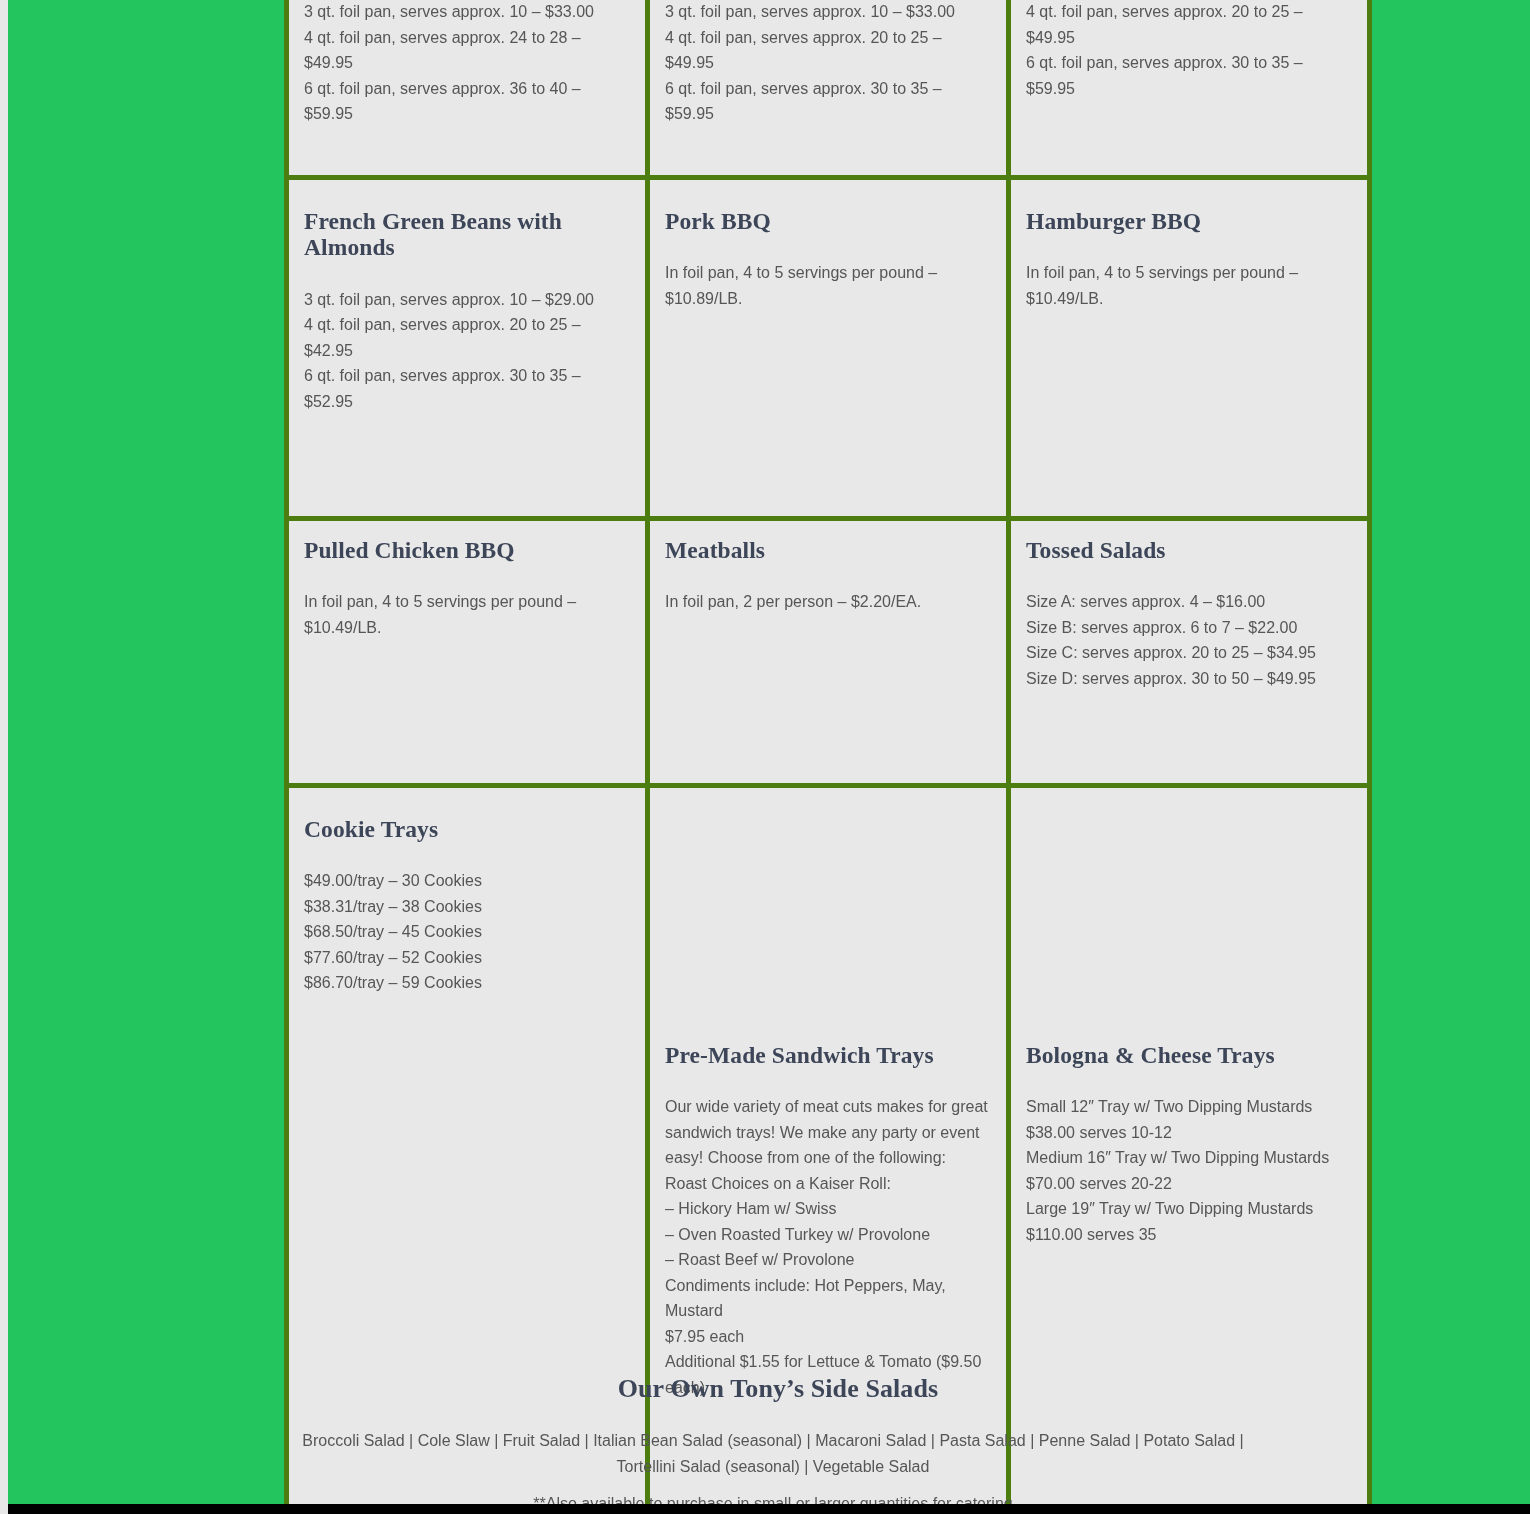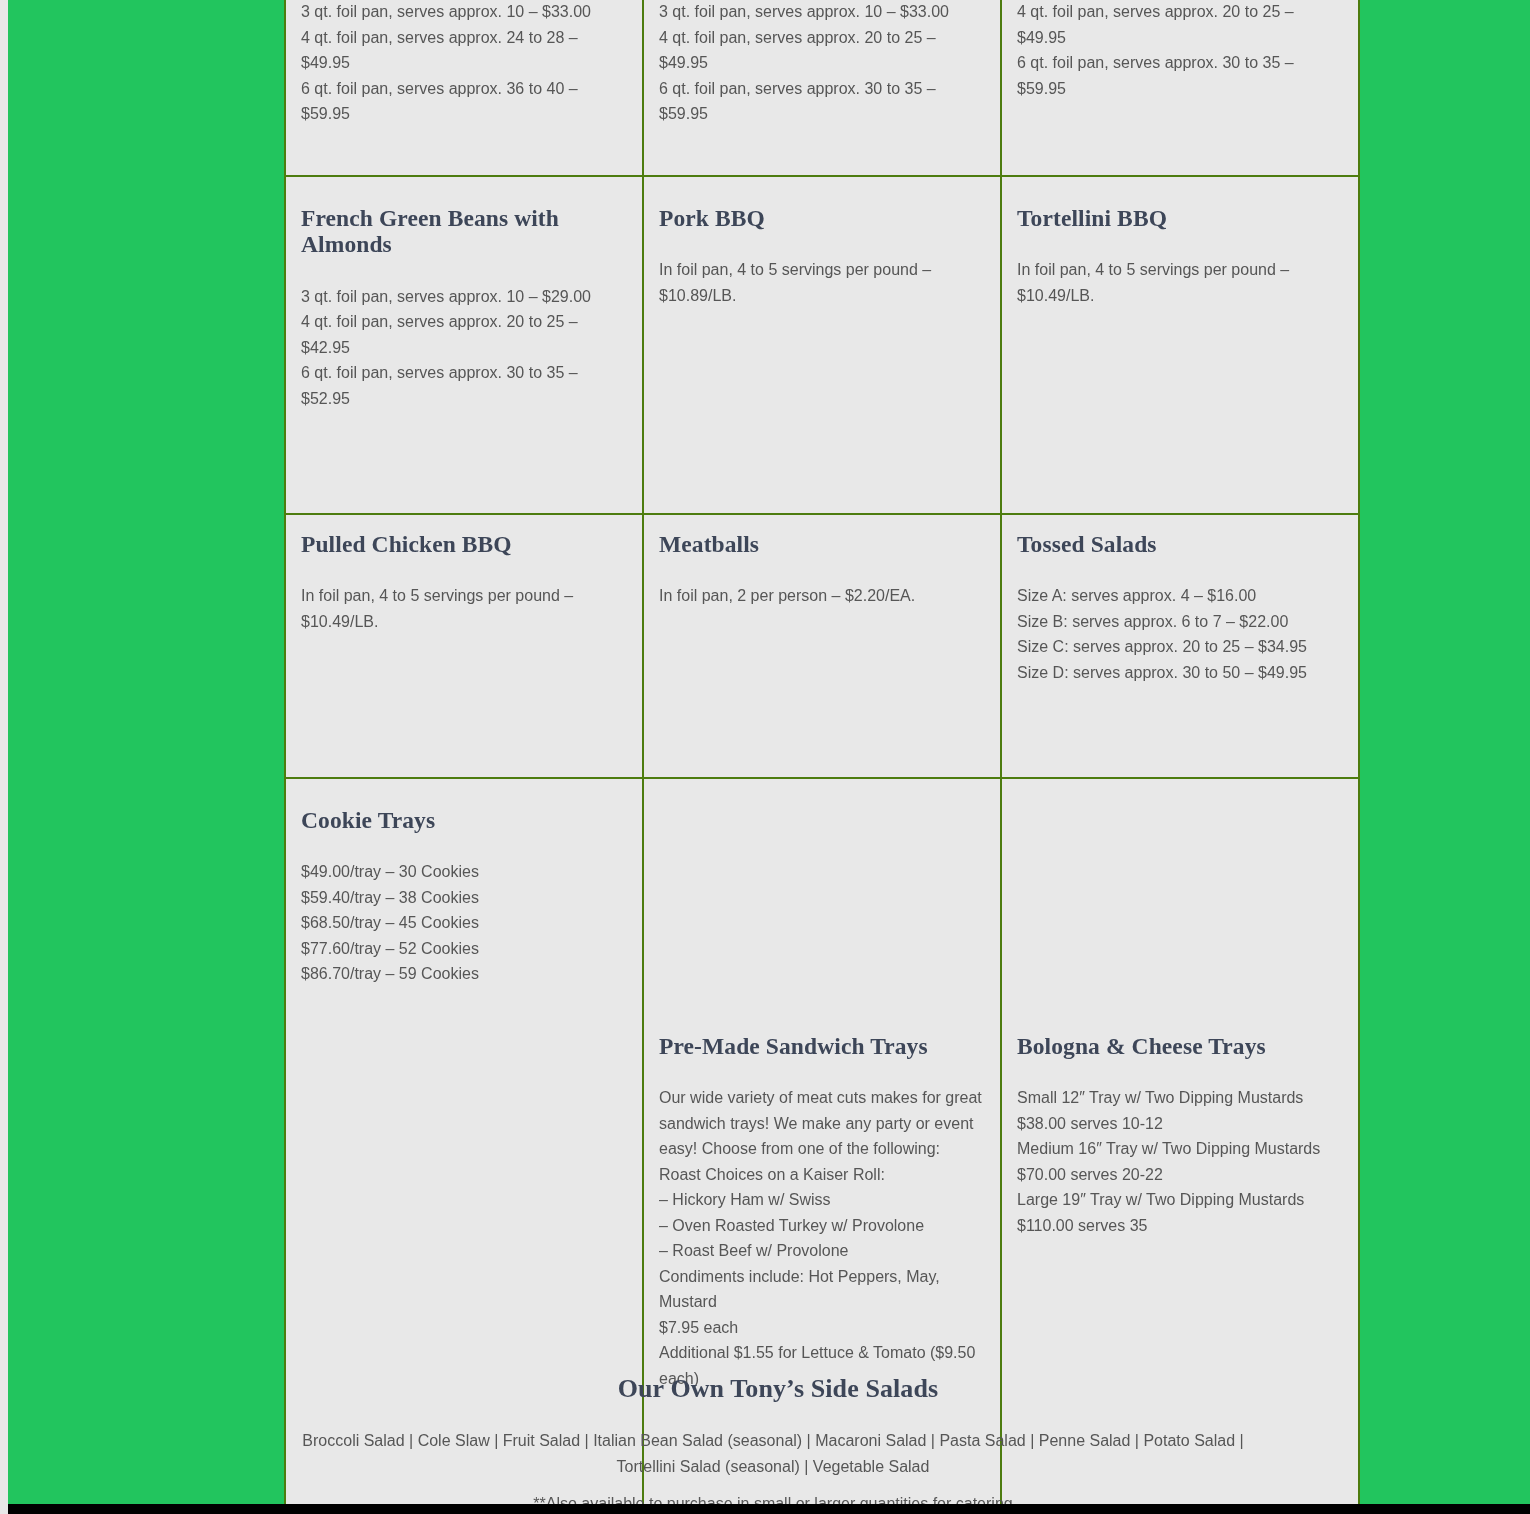--- a/index.html
+++ b/index.html
@@ -32,21 +32,21 @@
     width: 978px;
   }
 
   table.menu-grid {
     width: 978px;
     border-collapse: collapse;
     table-layout: fixed;
   }
 
   table.menu-grid td {
-    border: 2px solid #4d7c0f;
+    border: 5px solid #4d7c0f;
     vertical-align: top;
     padding: 0 15px 18px 15px;
     width: 326px;
     background: #e8e8e8;
   }
 
   
   tr.row-clip td {
     padding-top: 0;
     border-top: none;
@@ -161,21 +161,21 @@
               <span class="ln">6 qt. foil pan, serves approx. 30 to 35 – $52.95</span>
             </p>
           </td>
           <td>
             <h3 class="item-title">Pork BBQ</h3>
             <p class="item-body">
               <span class="ln">In foil pan, 4 to 5 servings per pound – $10.89/LB.</span>
             </p>
           </td>
           <td>
-            <h3 class="item-title">Tortellini BBQ</h3>
+            <h3 class="item-title">Hamburger BBQ</h3>
             <p class="item-body">
               <span class="ln">In foil pan, 4 to 5 servings per pound – $10.49/LB.</span>
             </p>
           </td>
         </tr>
 
         <tr class="row-3">
           <td>
             <h3 class="item-title">Pulled Chicken BBQ</h3>
             <p class="item-body">
@@ -197,21 +197,21 @@
               <span class="ln">Size D: serves approx. 30 to 50 – $49.95</span>
             </p>
           </td>
         </tr>
 
         <tr class="row-4">
           <td>
             <h3 class="item-title">Cookie Trays</h3>
             <p class="item-body">
               <span class="ln">$49.00/tray – 30 Cookies</span>
-              <span class="ln">$59.40/tray – 38 Cookies</span>
+              <span class="ln">$38.31/tray – 38 Cookies</span>
               <span class="ln">$68.50/tray – 45 Cookies</span>
               <span class="ln">$77.60/tray – 52 Cookies</span>
               <span class="ln">$86.70/tray – 59 Cookies</span>
             </p>
           </td>
           <td style="padding-top:254px;">
             <h3 class="item-title">Pre-Made Sandwich Trays</h3>
             <p class="item-body">
               <span class="ln">Our wide variety of meat cuts makes for great sandwich trays! We make any party or event easy! Choose from one of the following:</span>
               <span class="ln">Roast Choices on a Kaiser Roll:</span>

